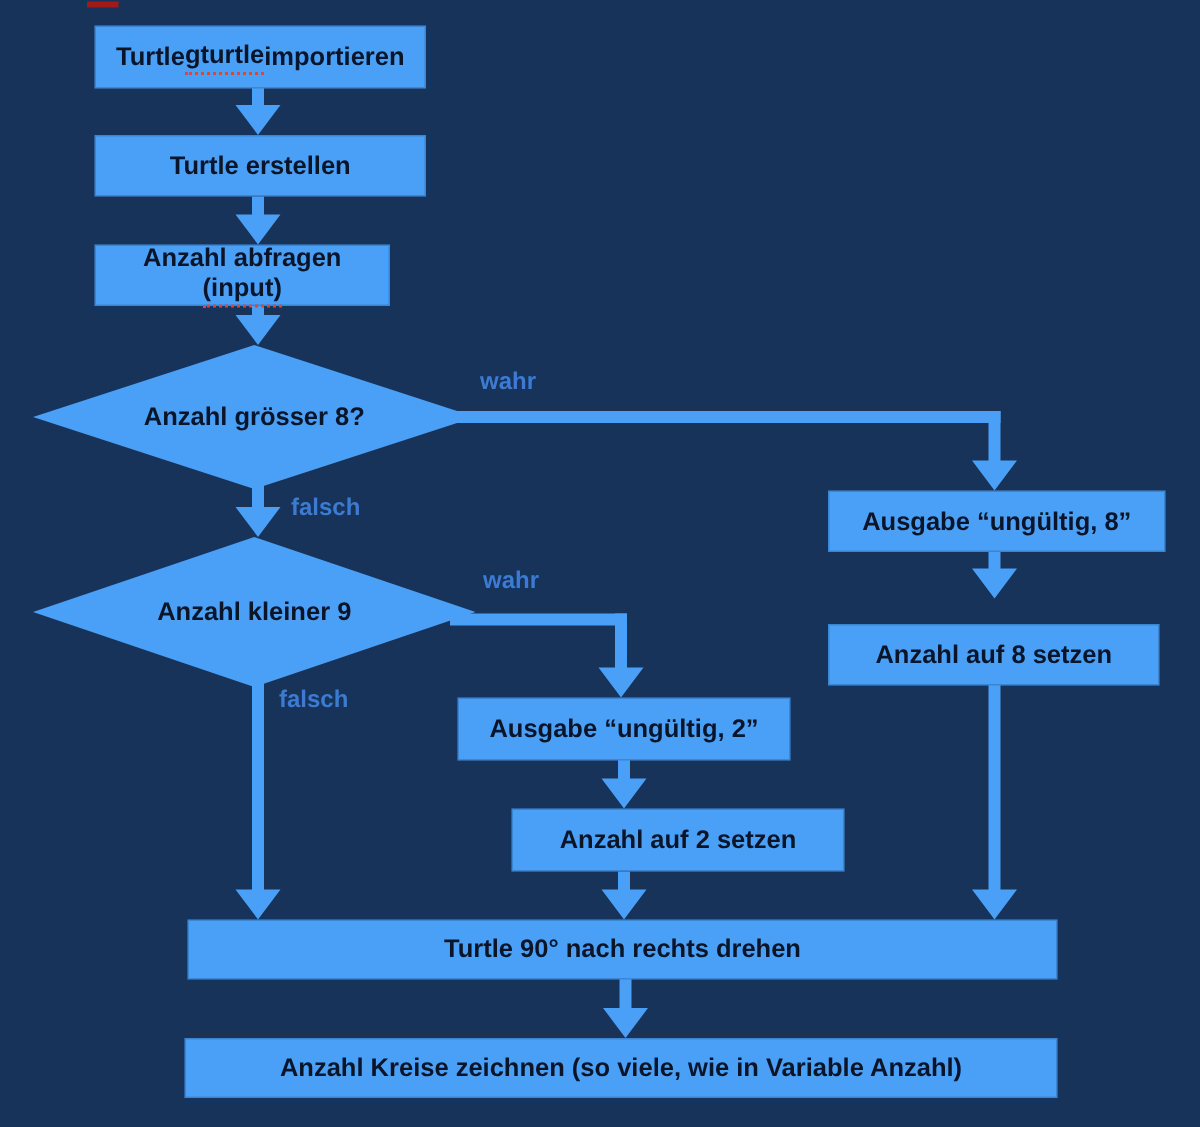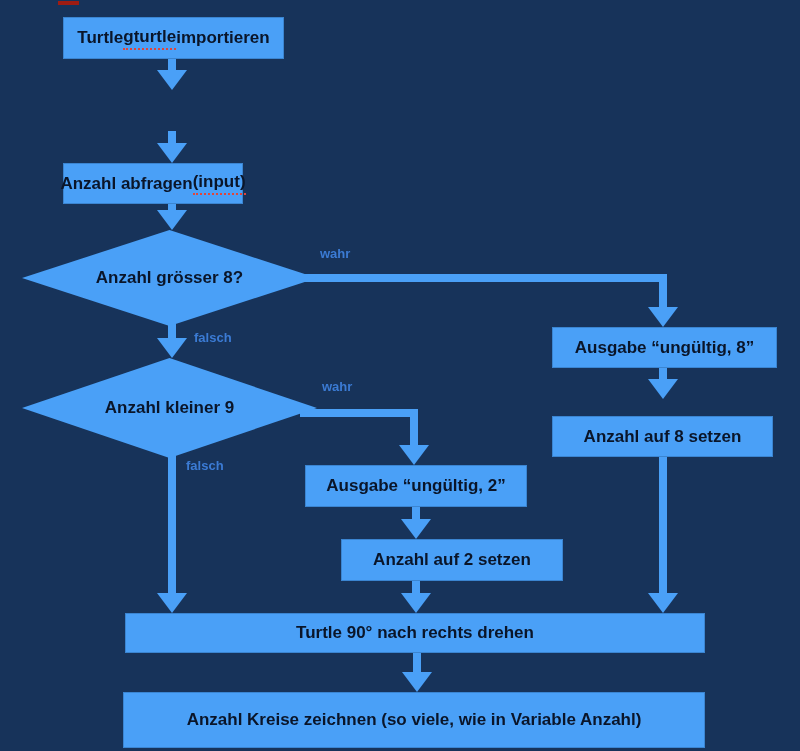--- a/index.html
+++ b/index.html
@@ -29,21 +29,21 @@
   }
   .stem-v{position:absolute;width:8px;background:var(--line);}
   .stem-h{position:absolute;height:8px;background:var(--line);}
   .head-down{
     position:absolute;width:0;height:0;
     border-left:15px solid transparent;border-right:15px solid transparent;
     border-top:20px solid var(--line);
   }
   .blabel{
     position:absolute;color:var(--branch);
-    font-weight:700;font-size:13px;white-space:nowrap;
+    font-weight:700;font-size:16px;white-space:nowrap;
   }
   .squiggle{border-bottom:2px dotted #E0453A;padding-bottom:1px;}
   .artifact{position:absolute;background:#9E1C13;}
 </style>
 </head>
 <body>
 
 <div class="canvas">
 
   <div class="artifact" style="left:58px;top:1px;width:21px;height:4px;"></div>
@@ -86,22 +86,25 @@
 
   <div class="stem-v" style="left:413px;top:652px;height:26px;"></div>
   <div class="head-down" style="left:402px;top:672px;"></div>
 
   <div class="box" style="left:63px;top:17px;width:221px;height:42px;">
     <span>Turtle </span>
       <span class="squiggle">gturtle</span>
       <span> importieren</span>
   </div>
 
+  <div class="box" style="left:63px;top:90px;width:221px;height:41px;">
+    <span>Turtle erstellen</span>
+  </div>
 
-  <div class="box" style="left:63px;top:163px;width:180px;height:41px;">
+  <div class="box" style="left:63px;top:163px;width:197px;height:41px;flex-direction:column;">
     <span>Anzahl abfragen </span>
       <span class="squiggle">(input)</span>
       <span></span>
   </div>
 
   <div class="diamond" style="left:22px;top:230px;width:295px;height:96px;">
     <span>Anzahl grösser 8?</span>
   </div>
 
   <div class="diamond" style="left:22px;top:358px;width:295px;height:100px;">
@@ -118,21 +121,21 @@
   <div class="box" style="left:305px;top:465px;width:222px;height:42px;">
     <span>Ausgabe “ungültig, 2”</span>
   </div>
   <div class="box" style="left:305px;top:539px;width:222px;height:42px;margin-left:36px;">
     <span>Anzahl auf 2 setzen</span>
   </div>
 
   <div class="box" style="left:125px;top:613px;width:580px;height:40px;text-align:center;">
     <span>Turtle 90° nach rechts drehen</span>
   </div>
-  <div class="box" style="left:123px;top:692px;width:582px;height:56px;">
+  <div class="box" style="left:123px;top:692px;width:582px;height:40px;">
     <span>Anzahl Kreise zeichnen (so viele, wie in Variable Anzahl)</span>
   </div>
 
   <div class="blabel" style="left:320px;top:246px;">wahr</div>
   <div class="blabel" style="left:194px;top:330px;">falsch</div>
   <div class="blabel" style="left:322px;top:379px;">wahr</div>
   <div class="blabel" style="left:186px;top:458px;">falsch</div>
 
 </div>
 

